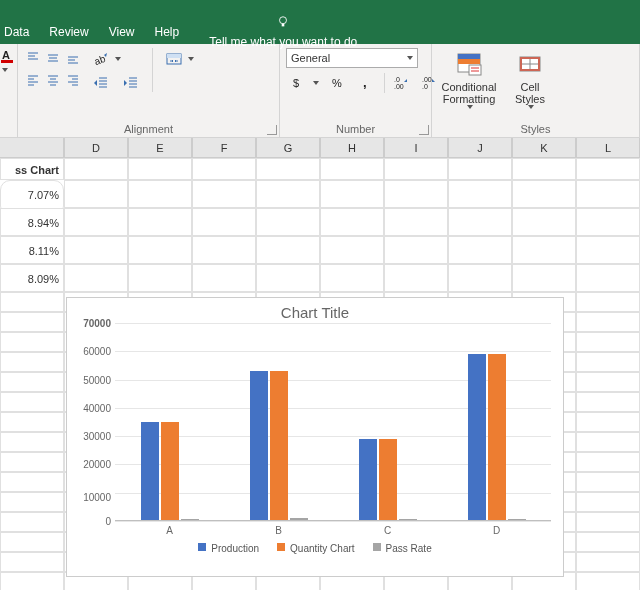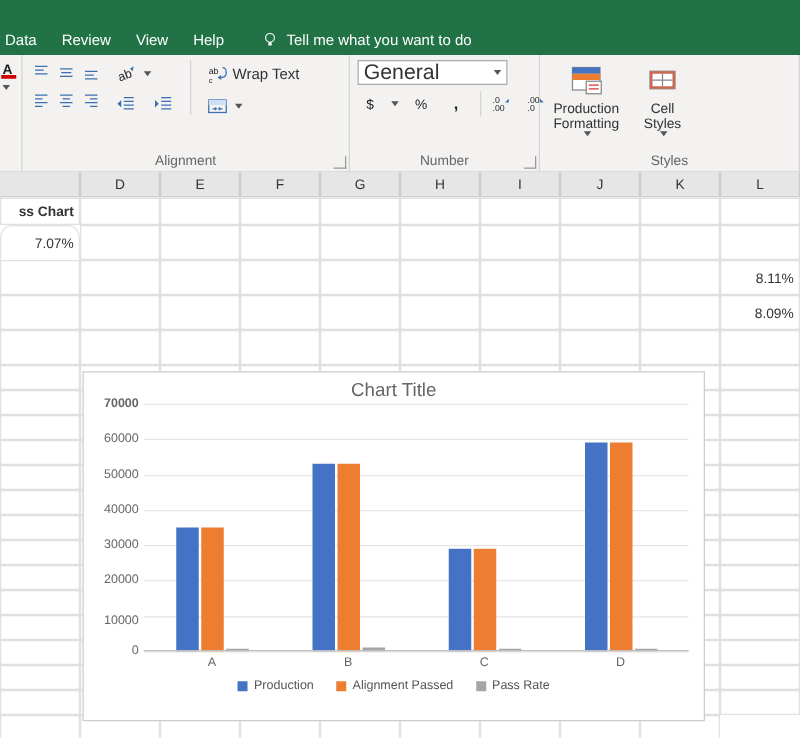--- a/index.html
+++ b/index.html
@@ -1,34 +1,34 @@
 <!DOCTYPE html>
 <html><head>
 <meta charset="utf-8">
 <style>
   * { box-sizing: border-box; margin: 0; padding: 0; }
   body { font-family: "Segoe UI", Arial, sans-serif; font-size: 12px; color: #333; background: #fff; width: 640px; height: 590px; overflow: hidden; }
   .titlebar { background: #217346; height: 20px; display: flex; align-items: center; }
   .tabbar { background: #217346; display: flex; align-items: center; height: 24px; padding-left: 4px; gap: 20px; color: #fff; font-size: 12px; }
   .tabbar span { cursor: pointer; }
-  .tell { display: flex; align-items: center; gap: 6px; margin-left: 10px; }
+  .tell { display: flex; align-items: center; gap: 6px; margin-left: 10px; flex-direction: column; }
   .bulb { width: 14px; height: 14px; display: inline-block; }
   .ribbon { background: #f3f2f1; border-bottom: 1px solid #d4d4d4; display: flex; height: 94px; }
   .group { border-right: 1px solid #d4d4d4; padding: 4px 6px 2px 6px; display: flex; flex-direction: column; justify-content: space-between; position: relative; }
   .group-body { display: flex; align-items: flex-start; gap: 6px; flex: 1; }
   .group-label { text-align: center; font-size: 11px; color: #666; padding-top: 2px; position: relative; }
   .launcher { position: absolute; right: 2px; bottom: 2px; width: 10px; height: 10px; border: 1px solid #999; border-top: none; border-left: none; }
   .btn { display: flex; align-items: center; gap: 4px; padding: 2px 4px; cursor: pointer; border: 1px solid transparent; }
   .icon-small { width: 16px; height: 16px; display: inline-flex; align-items: center; justify-content: center; }
   .dropdown-caret { width: 0; height: 0; border-left: 3px solid transparent; border-right: 3px solid transparent; border-top: 4px solid #555; margin-left: 2px; }
   .align-grid { display: grid; grid-template-columns: repeat(3, 18px); grid-template-rows: repeat(2, 20px); gap: 2px; }
   .align-grid .cell { display: flex; align-items: center; justify-content: center; cursor: pointer; }
   .mini-col { display: flex; flex-direction: column; gap: 2px; }
   .mini-row { display: flex; align-items: center; }
-  .num-format { border: 1px solid #ababab; background: #fff; width: 120px; height: 20px; display: flex; align-items: center; justify-content: space-between; padding: 0 4px; font-size: 17px; }
+  .num-format { border: 1px solid #ababab; background: #fff; width: 132px; height: 20px; display: flex; align-items: center; justify-content: space-between; padding: 0 4px; font-size: 11px; }
   .vbtn { display: flex; flex-direction: column; align-items: center; width: 62px; padding: 2px 2px; cursor: pointer; text-align: center; font-size: 11px; line-height: 1.1; border: 1px solid transparent; }
   .vbtn .icon-large { width: 28px; height: 28px; margin-bottom: 2px; }
   
   .sheet { position: relative; display: grid; grid-template-columns: repeat(10, 64px); grid-auto-rows: 20px; border-collapse: collapse; }
   .colhdr { background: #e6e6e6; border: 1px solid #ccc; border-top: none; text-align: center; font-size: 11px; color: #333; line-height: 20px; }
   .cell-g { border: 1px solid #e0e0e0; font-size: 11px; background: #fff; }
   .label-cell { font-weight: bold; text-align: right; padding-right: 4px; line-height: 20px; white-space: nowrap; overflow: visible; }
   .val-cell { text-align: right; padding-right: 4px; line-height: 20px; }
   
   .chart-box { position: absolute; left: 66px; top: 159px; width: 498px; height: 280px; background: #fff; border: 1px solid #ccc; }
@@ -39,21 +39,21 @@
   .grid-line { position: absolute; left: 0; right: 0; height: 1px; background: #e6e6e6; }
   .baseline { position: absolute; left: 0; right: 0; bottom: 0; height: 1px; background: #bfbfbf; }
   .bars { position: absolute; left: 0; right: 0; bottom: 0; top: 0; display: flex; }
   .cat { flex: 1; display: flex; align-items: flex-end; justify-content: center; gap: 2px; position: relative; }
   .bar { width: 18px; }
   .b1 { background: #4472C4; }
   .b2 { background: #ED7D31; }
   .b3 { background: #A5A5A5; }
   .catlab { position: absolute; top: 100%; left: 0; right: 0; text-align: center; font-size: 10px; color: #666; padding-top: 4px; }
   .legend { display: flex; justify-content: center; gap: 18px; font-size: 10px; color: #555; padding-top: 22px; }
-  .legend .item { display: flex; align-items: center; gap: 5px; }
+  .legend .item { display: flex; gap: 5px; }
   .swatch { width: 8px; height: 8px; }
   .partial-a { width: 18px; border-right: 1px solid #d4d4d4; display:flex; flex-direction:column; gap:4px; padding:4px 2px 0 0; align-items:flex-start;}
 </style>
 </head>
 <body>
 
 <div class="titlebar"></div>
 
 <div class="tabbar">
   <span>Data</span>
@@ -181,31 +181,20 @@
                 </svg>
               </span>
             </div>
         </div>
       </div>
       <div style="width:1px;background:#d4d4d4;height:44px;margin:0 2px"></div>
       <div class="mini-col" style="gap:4px">
         <div class="btn">
           <span class="icon-small">
               <svg viewBox="0 0 16 16">
-                <text x="1" y="8" font-size="7" fill="#222">ab</text>
-                <path d="M12 3 Q15 3 15 7 Q15 11 11 11" fill="none" stroke="#3a6fb0" stroke-width="1"></path>
-                <path d="M11 9 L8 11 L11 13 Z" fill="#3a6fb0"></path>
-                <text x="1" y="15" font-size="6" fill="#222">c</text>
-              </svg>
-            </span>
-          <span>Wrap Text</span>
-        </div>
-        <div class="btn">
-          <span class="icon-small">
-              <svg viewBox="0 0 16 16">
                 <rect x="1" y="3" width="14" height="10" fill="none" stroke="#3a6fb0"></rect>
                 <rect x="1" y="3" width="14" height="4" fill="#cfe0f3"></rect>
                 <path d="M4 10 L7 10 M6 9 L7 10 L6 11" stroke="#3a6fb0" fill="none"></path>
                 <path d="M12 10 L9 10 M10 9 L9 10 L10 11" stroke="#3a6fb0" fill="none"></path>
               </svg>
             </span>
           <span class="dropdown-caret"></span>
         </div>
       </div>
     </div>
@@ -271,21 +260,21 @@
     <div class="group-body">
       <div class="vbtn">
         <span class="icon-large"><svg viewBox="0 0 28 28">
               <rect x="3" y="3" width="22" height="18" fill="#fff" stroke="#888"></rect>
               <rect x="3" y="3" width="22" height="5" fill="#4472C4"></rect>
               <rect x="3" y="8" width="22" height="5" fill="#ED7D31"></rect>
               <rect x="14" y="14" width="12" height="10" fill="#fff" stroke="#888"></rect>
               <line x1="16" y1="17" x2="24" y2="17" stroke="#d33"></line>
               <line x1="16" y1="20" x2="24" y2="20" stroke="#d33"></line>
             </svg></span>
-        <span>Production Formatting</span>
+        <span>Conditional Formatting</span>
         <span class="dropdown-caret"></span>
       </div>
       <div class="vbtn" style="width:48px">
         <span class="icon-large"><svg viewBox="0 0 28 28">
               <rect x="4" y="6" width="20" height="14" fill="#fff" stroke="#888"></rect>
               <rect x="4" y="6" width="20" height="14" fill="#c65"></rect>
               <rect x="6" y="8" width="16" height="10" fill="#fff"></rect>
               <line x1="14" y1="8" x2="14" y2="18" stroke="#888"></line>
               <line x1="6" y1="13" x2="22" y2="13" stroke="#888"></line>
             </svg></span>
@@ -322,20 +311,21 @@
       <div class="cell-g val-cell" style="height: 36px; line-height: 28px; border-radius: 10px;">7.07%</div>
       <div class="cell-g" style="height: 28px; line-height: 28px;"></div>
       <div class="cell-g" style="height: 28px; line-height: 28px;"></div>
       <div class="cell-g" style="height: 28px; line-height: 28px;"></div>
       <div class="cell-g" style="height: 28px; line-height: 28px;"></div>
       <div class="cell-g" style="height: 28px; line-height: 28px;"></div>
       <div class="cell-g" style="height: 28px; line-height: 28px;"></div>
       <div class="cell-g" style="height: 28px; line-height: 28px;"></div>
       <div class="cell-g" style="height: 28px; line-height: 28px;"></div>
       <div class="cell-g" style="height: 28px; line-height: 28px;"></div>
+      <div class="cell-g val-cell" style="height: 28px; line-height: 28px;">8.94%</div>
       <div class="cell-g" style="height: 28px; line-height: 28px;"></div>
       <div class="cell-g" style="height: 28px; line-height: 28px;"></div>
       <div class="cell-g" style="height: 28px; line-height: 28px;"></div>
       <div class="cell-g" style="height: 28px; line-height: 28px;"></div>
       <div class="cell-g" style="height: 28px; line-height: 28px;"></div>
       <div class="cell-g" style="height: 28px; line-height: 28px;"></div>
       <div class="cell-g" style="height: 28px; line-height: 28px;"></div>
       <div class="cell-g" style="height: 28px; line-height: 28px;"></div>
       <div class="cell-g" style="height: 28px; line-height: 28px;"></div>
       <div class="cell-g val-cell" style="height: 28px; line-height: 28px;">8.11%</div>
@@ -561,21 +551,21 @@
         </div>
       <div class="baseline"></div>
     </div>
     <div class="legend" id="legend">
         <div class="item">
           <div class="swatch" style="background: rgb(68, 114, 196);"></div>
           <span>Production</span>
         </div>
         <div class="item">
           <div class="swatch" style="background: rgb(237, 125, 49);"></div>
-          <span>Alignment Passed</span>
+          <span>Quantity Chart</span>
         </div>
         <div class="item">
           <div class="swatch" style="background: rgb(165, 165, 165);"></div>
           <span>Pass Rate</span>
         </div>
       </div>
   </div>
 </div>
 
 </body></html>

